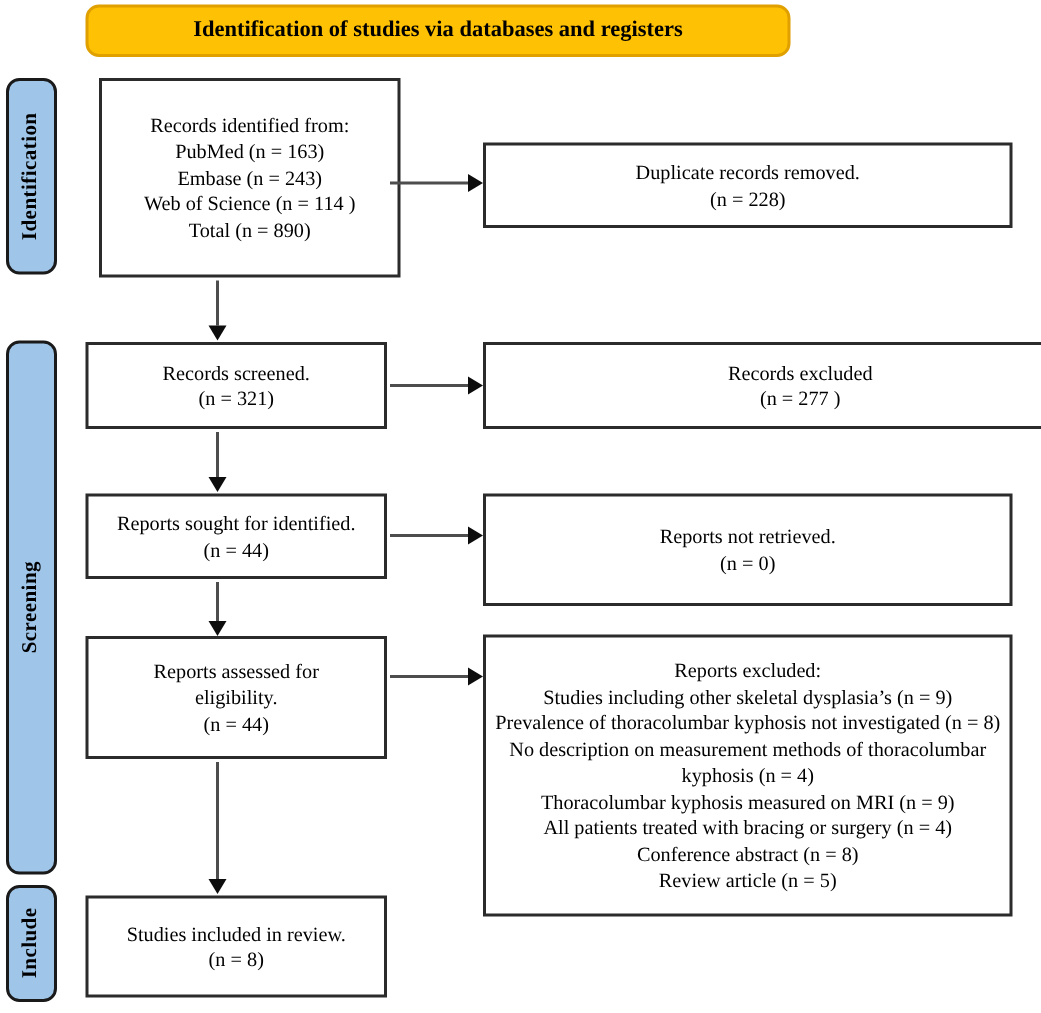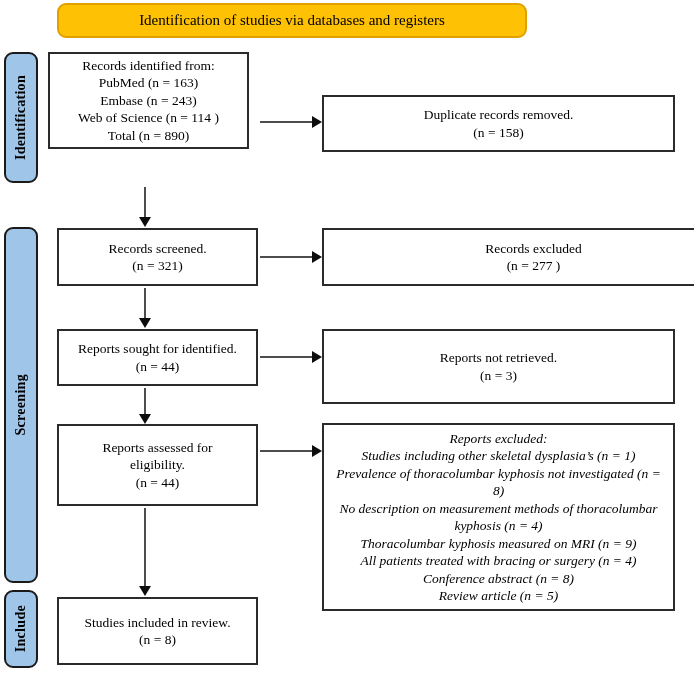--- a/index.html
+++ b/index.html
@@ -13,21 +13,21 @@
     overflow: hidden;
   }
   
   .banner {
     position: absolute;
     left: 57px; top: 3px; width: 470px; height: 35px;
     background: #FFC103;
     border: 2px solid #DFA000;
     border-radius: 9px;
     display: flex; align-items: center; justify-content: center;
-    font-weight: normal; font-size: 15px; color: #000;
+    font-weight: bold; font-size: 15px; color: #000;
   }
   
   .stage {
     position: absolute;
     left: 4px; width: 34px;
     background: #9FC5E8;
     border: 2px solid #1a1a1a;
     border-radius: 9px;
     display: flex; align-items: center; justify-content: center;
   }
@@ -45,28 +45,28 @@
   .fbox {
     position: absolute;
     background: #ffffff;
     border: 2px solid #2b2b2b;
     display: flex; flex-direction: column;
     align-items: center; justify-content: center;
     text-align: center;
     font-size: 13.5px; line-height: 17.5px; color: #000;
     padding: 2px 6px;
   }
-  .box-records-identified  { left: 48px;  top: 52px;  width: 201px; height: 97px; }
+  .box-records-identified  { left: 66px;  top: 52px;  width: 201px; height: 133px; }
   .box-duplicates-removed  { left: 322px; top: 95px;  width: 353px; height: 57px; text-align: center; }
   .box-records-screened    { left: 57px;  top: 228px; width: 201px; height: 58px; }
   .box-records-excluded    { left: 322px; top: 228px; width: 423px; height: 58px; }
   .box-reports-sought      { left: 57px;  top: 329px; width: 201px; height: 57px; }
   .box-reports-not-retrieved{ left: 322px; top: 329px; width: 353px; height: 75px; }
   .box-reports-assessed    { left: 57px;  top: 424px; width: 201px; height: 82px; border-width: 2.5px; }
-  .box-reports-excluded    { left: 322px; top: 423px; width: 353px; height: 188px; font-style: italic; }
+  .box-reports-excluded    { left: 322px; top: 423px; width: 353px; height: 188px; }
   .box-studies-included    { left: 57px;  top: 597px; width: 201px; height: 68px; }
   
   .harrow {
     position: absolute; height: 2px; background: #4d4d4d;
   }
   .harrow::after {
     content: ''; position: absolute; right: -10px; top: -5px;
     width: 0; height: 0;
     border-left: 10px solid #0d0d0d;
     border-top: 6px solid transparent;
@@ -112,46 +112,46 @@
 
   <div class="fbox box-records-identified">
       <div>Records identified from:</div>
       <div>PubMed (n = 163)</div>
       <div>Embase (n = 243)</div>
       <div>Web of Science (n = 114 )</div>
       <div>Total (n = 890)</div>
     </div>
   <div class="fbox box-duplicates-removed">
       <div>Duplicate records removed.</div>
-      <div>(n = 158)</div>
+      <div>(n = 228)</div>
     </div>
   <div class="fbox box-records-screened">
       <div>Records screened.</div>
       <div>(n = 321)</div>
     </div>
   <div class="fbox box-records-excluded">
       <div>Records excluded</div>
       <div>(n = 277 )</div>
     </div>
   <div class="fbox box-reports-sought">
       <div>Reports sought for identified.</div>
       <div>(n = 44)</div>
     </div>
   <div class="fbox box-reports-not-retrieved">
       <div>Reports not retrieved.</div>
-      <div>(n = 3)</div>
+      <div>(n = 0)</div>
     </div>
   <div class="fbox box-reports-assessed">
       <div>Reports assessed for</div>
       <div>eligibility.</div>
       <div>(n = 44)</div>
     </div>
   <div class="fbox box-reports-excluded">
       <div>Reports excluded:</div>
-      <div>Studies including other skeletal dysplasia’s (n = 1)</div>
+      <div>Studies including other skeletal dysplasia’s (n = 9)</div>
       <div>Prevalence of thoracolumbar kyphosis not investigated (n = 8)</div>
       <div>No description on measurement methods of thoracolumbar kyphosis (n = 4)</div>
       <div>Thoracolumbar kyphosis measured on MRI (n = 9)</div>
       <div>All patients treated with bracing or surgery (n = 4)</div>
       <div>Conference abstract (n = 8)</div>
       <div>Review article (n = 5)</div>
     </div>
   <div class="fbox box-studies-included">
       <div>Studies included in review.</div>
       <div>(n = 8)</div>

